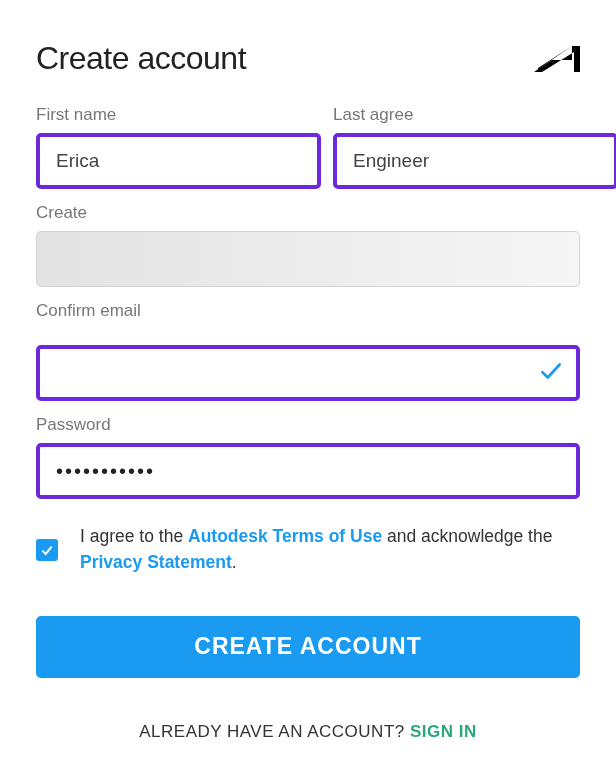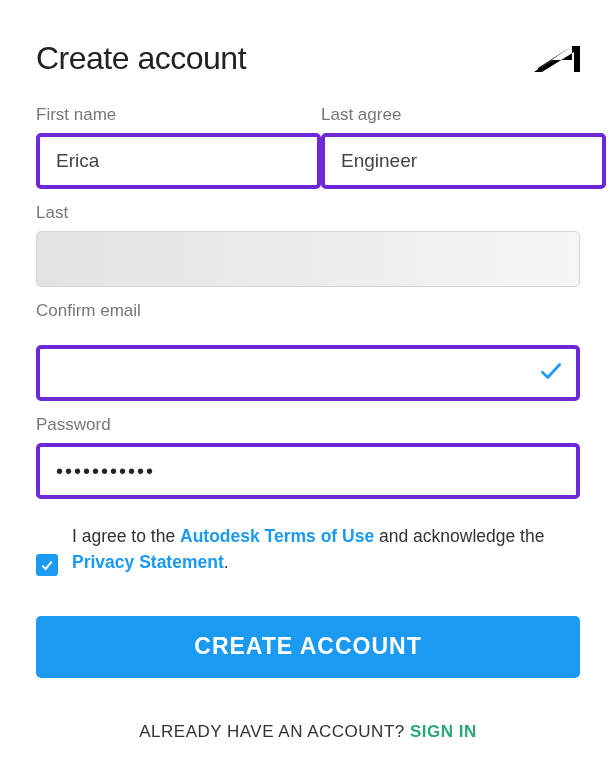--- a/index.html
+++ b/index.html
@@ -26,20 +26,21 @@
       font-weight: 400;
       color: #222;
       letter-spacing: -0.5px;
     }
     .logo svg {
       width: 46px;
       height: 32px;
     }
     .row {
       display: flex;
+      gap: 12px;
       margin-bottom: 14px;
     }
     .field {
       flex: 1;
       display: flex;
       flex-direction: column;
     }
     .field.full {
       width: 100%;
     }
@@ -90,22 +91,22 @@
       background: linear-gradient(90deg, #e9e9e9 0%, #f0f0f0 60%, #ffffff 100%);
       border-radius: 3px;
     }
     .password-dots {
       font-size: 20px;
       letter-spacing: 2px;
       color: #222;
     }
     .consent {
       display: flex;
-      align-items: flex-end;
-      gap: 14px;
+      align-items: center;
+      gap: 22px;
       margin-top: 24px;
       margin-bottom: 40px;
     }
     .checkbox {
       width: 22px;
       height: 22px;
       background: #1a9af0;
       border-radius: 3px;
       display: flex;
       align-items: center;
@@ -175,21 +176,21 @@
     <div class="label">First name</div>
     <input class="input" type="text" value="Erica" style="">
   </div>
   <div class="field">
     <div class="label">Last agree</div>
     <input class="input" type="text" value="Engineer" style="">
   </div>
 </div>
 
 <div class="field full" style="margin-bottom:14px;">
-  <div class="label">Last</div>
+  <div class="label">Create</div>
   <input class="input disabled" type="text" value="" style="">
 </div>
 
 <div class="field full" style="margin-bottom:14px;gap:16px;">
   <div class="label">Confirm email</div>
   <div class="input-wrap">
     <input class="input confirm-input-fill" type="text" value="" style="">
     <span class="check-icon">
       <svg width="26" height="26" viewBox="0 0 24 24" fill="none" stroke="currentColor" stroke-width="2.5" stroke-linecap="round" stroke-linejoin="round">
         <polyline points="4 13 9 18 20 6"></polyline>

